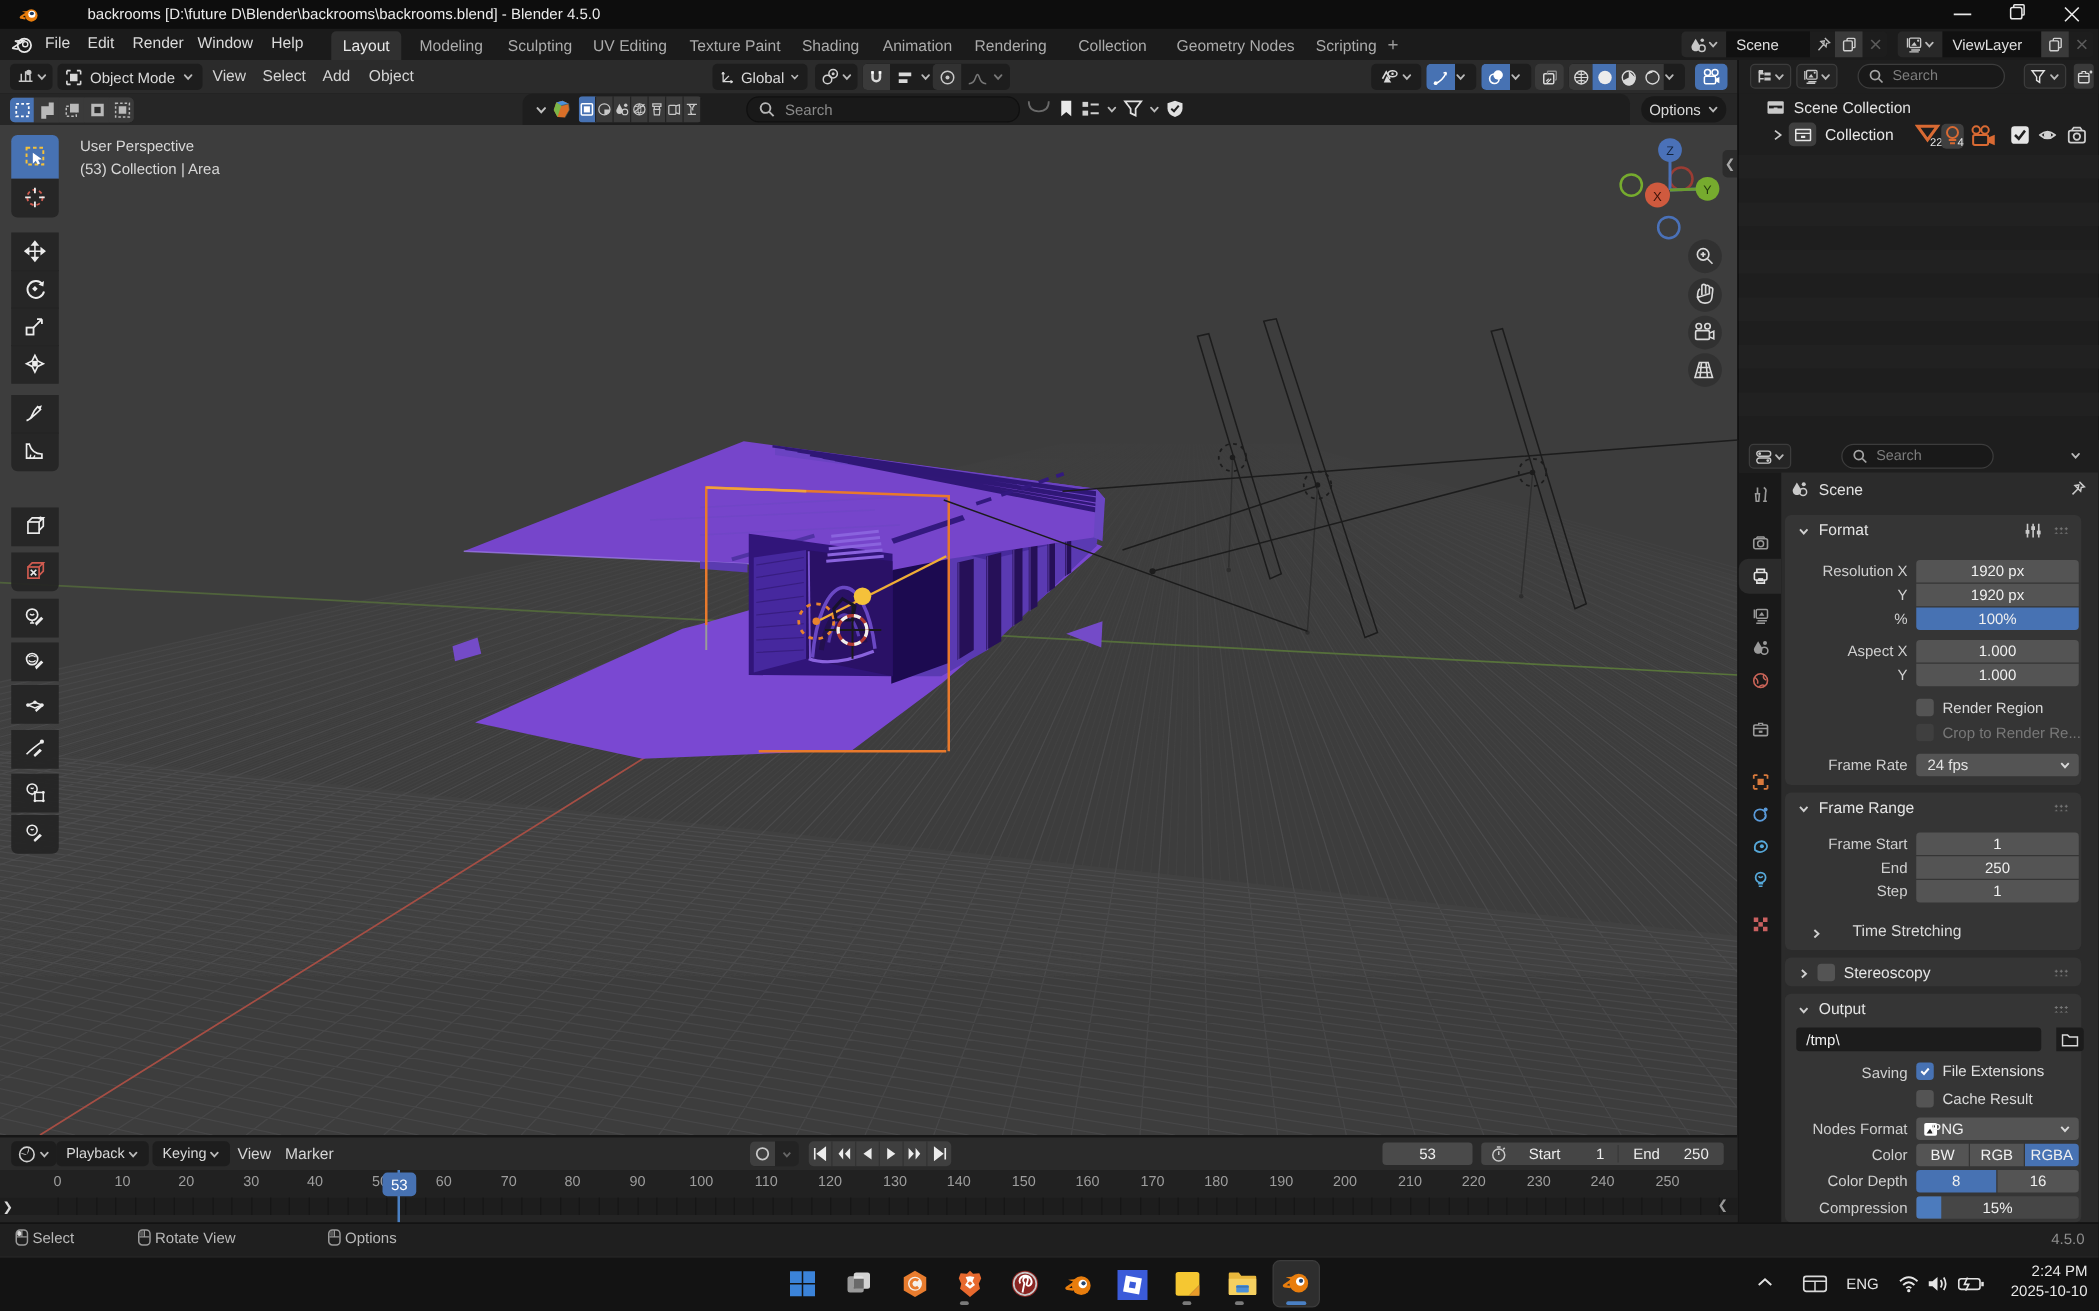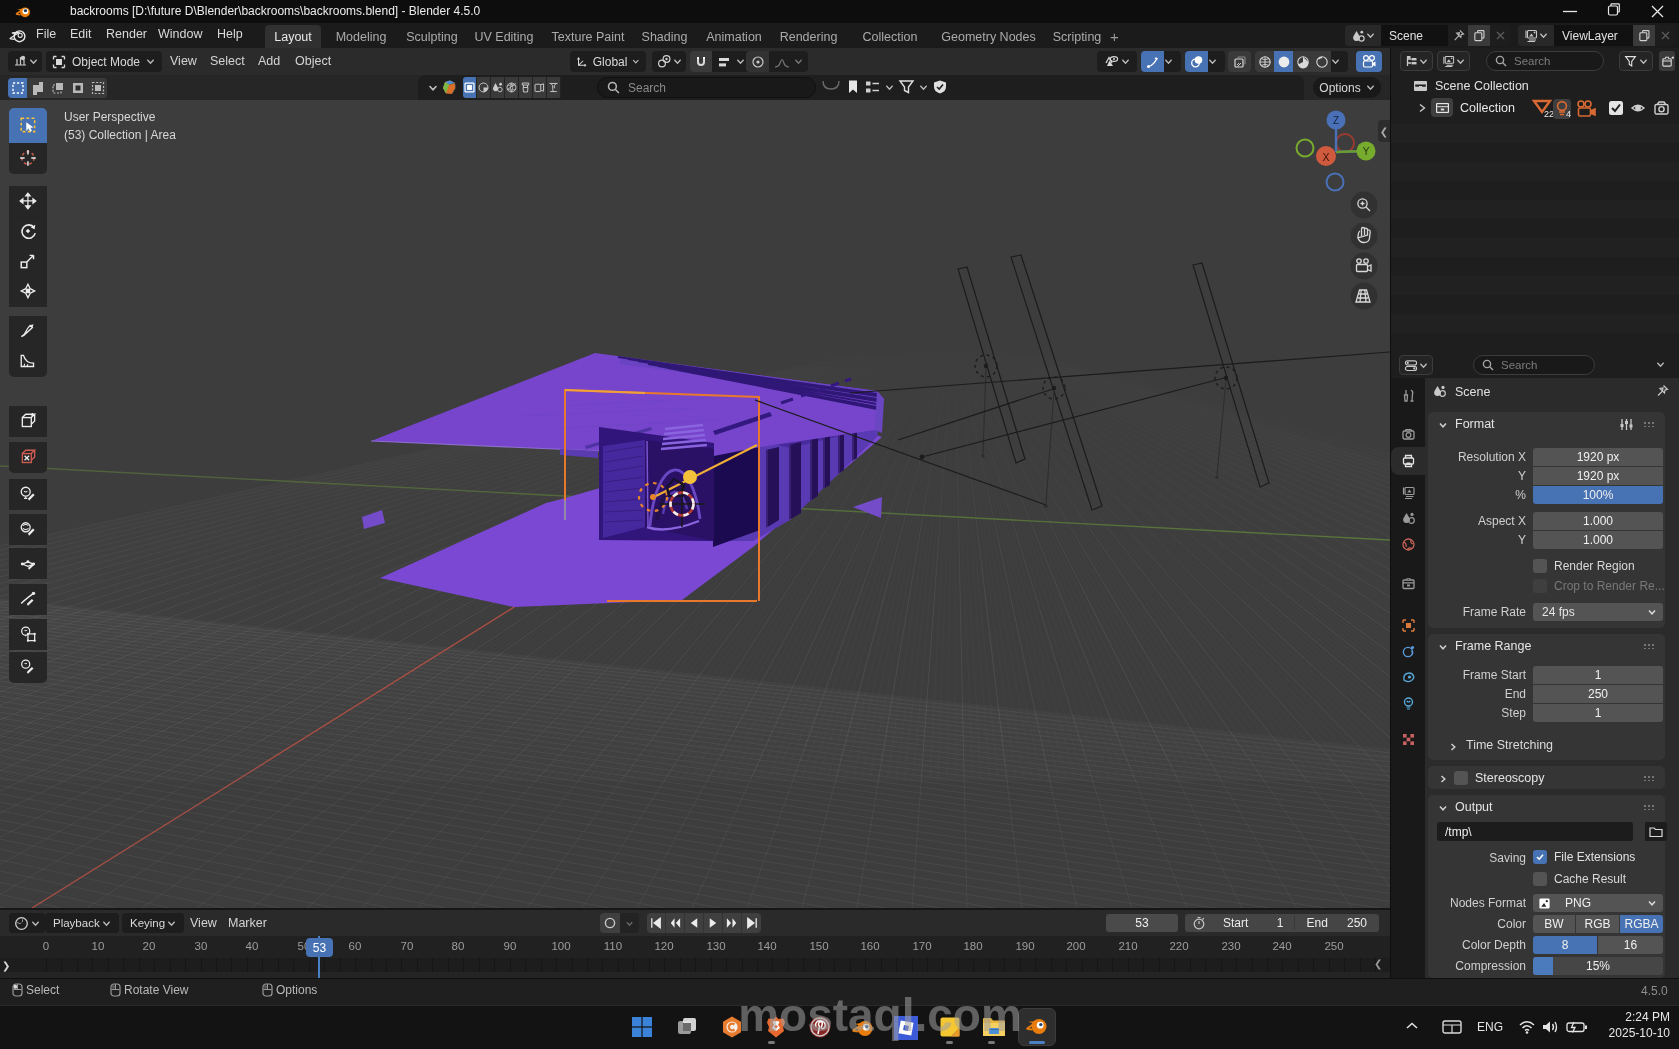--- a/index.html
+++ b/index.html
@@ -918,21 +918,21 @@
       </svg>
     </div>
     <div class="abs" style="left:1455px;top:639px;font-size:12.5px;color:#e4e4e4">Frame Range</div>
     <div class="abs" style="left:1643px;top:643px;width:12px;height:6px;background-image:radial-gradient(#777 1px, transparent 1.1px);background-size:4px 4px"></div>
 <div class="abs" style="left:1398px;top:668px;width:128px;text-align:right;color:#cfcfcf;font-size:12px">Frame Start</div>
 <div class="abs" style="left:1533px;top:666px;width:130px;height:18px;background:#545454;border-radius:3px 3px 0 0;display:flex;align-items:center;justify-content:center;color:#f0f0f0;font-size:12px">1</div>
 <div class="abs" style="left:1398px;top:687px;width:128px;text-align:right;color:#cfcfcf;font-size:12px">End</div>
 <div class="abs" style="left:1533px;top:685px;width:130px;height:18px;background:#545454;border-radius:0;display:flex;align-items:center;justify-content:center;color:#f0f0f0;font-size:12px">250</div>
 <div class="abs" style="left:1398px;top:706px;width:128px;text-align:right;color:#cfcfcf;font-size:12px">Step</div>
 <div class="abs" style="left:1533px;top:704px;width:130px;height:18px;background:#545454;border-radius:0 0 3px 3px;display:flex;align-items:center;justify-content:center;color:#f0f0f0;font-size:12px">1</div>
-<div class="abs" style="left:1448px;top:738px;display:flex;align-items:flex-end;gap:8px">
+<div class="abs" style="left:1448px;top:738px;display:flex;align-items:flex-end;gap:24px">
       <svg width="10" height="10" viewBox="0 0 10 10">
         <path d="M3.5 2 L6.8 5 L3.5 8" stroke="#cfcfcf" stroke-width="1.5" fill="none"></path>
       </svg>
       <span style="font-size:12.5px;color:#dadada">Time Stretching</span>
     </div>
 <div class="abs" style="left:1428px;top:766px;width:237px;height:23px;background:#353535;border-radius:5px"></div>
     <div class="abs" style="left:1438px;top:774px">
       <svg width="10" height="10" viewBox="0 0 10 10">
         <path d="M3.5 2 L6.8 5 L3.5 8" stroke="#cfcfcf" stroke-width="1.5" fill="none"></path>
       </svg>
@@ -965,21 +965,21 @@
 <div class="abs" style="left:1554px;top:872px;font-size:12px;color:#d9d9d9">Cache Result</div>
 <div class="abs" style="left:1398px;top:896px;width:128px;text-align:right;color:#cfcfcf;font-size:12px">Nodes Format</div>
 <div class="abs" style="left:1533px;top:894px;width:130px;height:18px;background:#545454;border-radius:3px;display:flex;align-items:center;justify-content:flex-start;padding:0 8px;color:#f0f0f0;font-size:12px">
       <span style="position:absolute;left:5px;top:3px">
         <svg width="13" height="13" viewBox="0 0 14 14">
           <rect x="1.5" y="1.5" width="11" height="11" rx="1.5" fill="#fff"></rect>
           <path d="M3.5 10.5 L6.5 6.5 L9 10.5 Z" fill="#222"></path>
           <circle cx="9.5" cy="4.5" r="1.2" fill="#222"></circle>
         </svg>
       </span>
-      <span style="position:absolute;left:32px">PNG</span>
+      <span style="position:absolute;left:12px">PNG</span>
       <span style="position:absolute;right:6px;top:4px">
         <svg width="10" height="10" viewBox="0 0 10 10">
           <path d="M2 3.5 L5 6.8 L8 3.5" stroke="#d9d9d9" stroke-width="1.5" fill="none"></path>
         </svg>
       </span>
     </div>
 <div class="abs" style="left:1398px;top:917px;width:128px;text-align:right;color:#cfcfcf;font-size:12px">Color</div>
 <div class="abs" style="left:1533px;top:915px;width:42px;height:18px;background:#545454;border-radius:3px 0 0 3px;display:flex;align-items:center;justify-content:center;color:#f0f0f0;font-size:12px">BW</div>
 <div class="abs" style="left:1576px;top:915px;width:43px;height:18px;background:#545454;border-radius:0;display:flex;align-items:center;justify-content:center;color:#f0f0f0;font-size:12px">RGB</div>
 <div class="abs" style="left:1620px;top:915px;width:43px;height:18px;background:#4772b3;border-radius:0 3px 3px 0;display:flex;align-items:center;justify-content:center;color:#f0f0f0;font-size:12px">RGBA</div>
@@ -1333,13 +1333,12 @@
     </div>
 <div class="abs" style="left:1566px;top:1020px">
       <svg width="22" height="14" viewBox="0 0 22 14">
         <rect x="1" y="3" width="17" height="8.5" rx="2" fill="none" stroke="#e4e4e4" stroke-width="1.3"></rect>
         <rect x="19" y="5.5" width="2" height="3.5" fill="#e4e4e4"></rect>
         <path d="M8 2 L5.5 7.5 H9 L6.5 12.5" stroke="#e4e4e4" stroke-width="1.3" fill="none"></path>
       </svg>
     </div>
 <div class="abs" style="left:1614px;top:1010px;width:56px;text-align:right;color:#e8e8e8;font-size:12px">2:24 PM</div>
 <div class="abs" style="left:1594px;top:1026px;width:76px;text-align:right;color:#e8e8e8;font-size:12px">2025-10-10</div>
-<div class="abs" style="left:700px;top:988px;width:360px;text-align:center;color:rgba(160,160,160,0.55);font-size:46px;font-weight:bold">mostaql.com</div>
 </div>
 </body></html>

